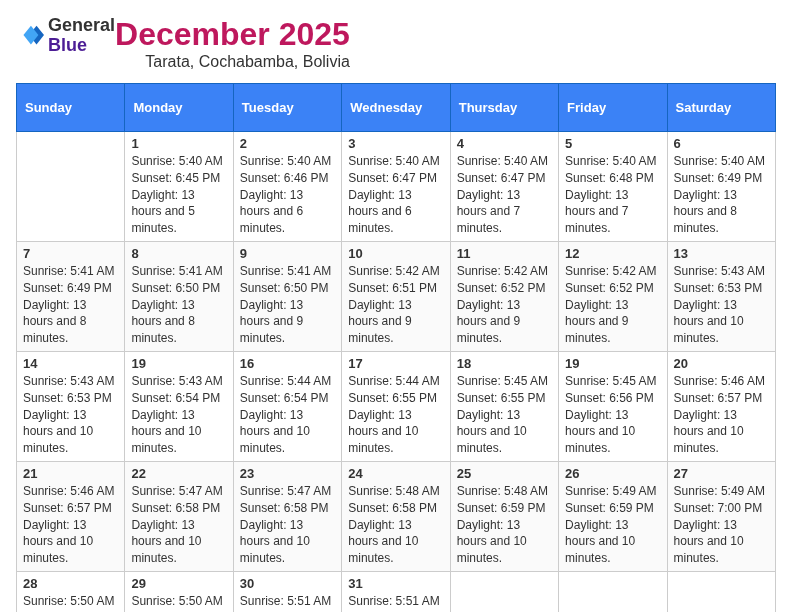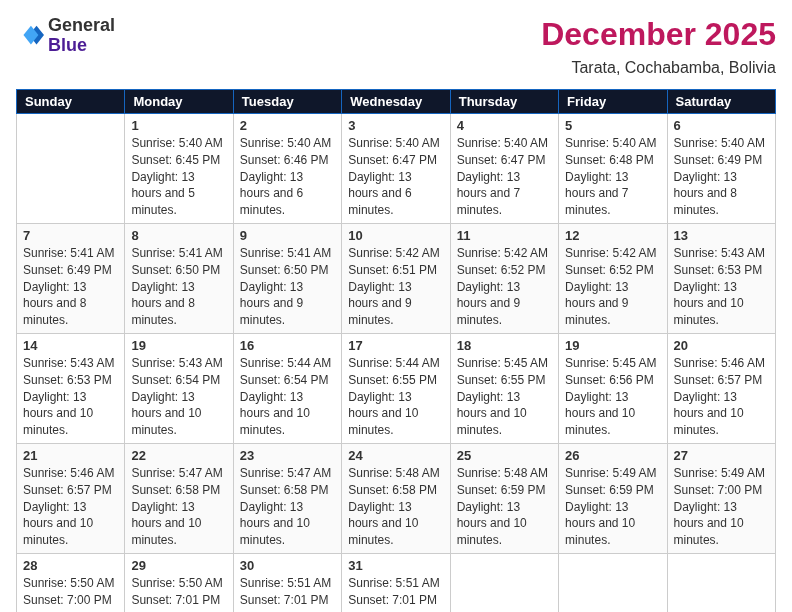--- a/index.html
+++ b/index.html
@@ -5,21 +5,20 @@
     * { box-sizing: border-box; margin: 0; padding: 0; }
     body {
       font-family: Arial, sans-serif;
       background: #fff;
       width: 792px;
       min-height: 612px;
       padding: 16px;
     }
     .header-area {
       display: flex;
-      justify-content: space-between;
       align-items: flex-start;
       margin-bottom: 12px;
     }
     .logo {
       display: flex;
       align-items: center;
       gap: 4px;
     }
     .logo-text {
       font-size: 18px;
@@ -36,32 +35,31 @@
       text-align: right;
     }
     .month-title {
       font-size: 32px;
       font-weight: bold;
       color: #be185d;
     }
     .location-title {
       font-size: 16px;
       color: #333;
-      margin-top: 6px;
     }
     .calendar-table {
       width: 100%;
       border-collapse: collapse;
       border: 1px solid #ccc;
     }
     .calendar-table th {
-      background: #0f172a;
+      background: #3b82f6;
       color: #fff;
       text-align: left;
-      padding: 4px 8px;
+      padding: 16px 8px;
       font-size: 13px;
       border: 1px solid #1565c0;
     }
     .calendar-table td {
       vertical-align: top;
       padding: 4px 6px;
       border: 1px solid #ccc;
       width: 108px;
       min-height: 80px;
       font-size: 11px;

